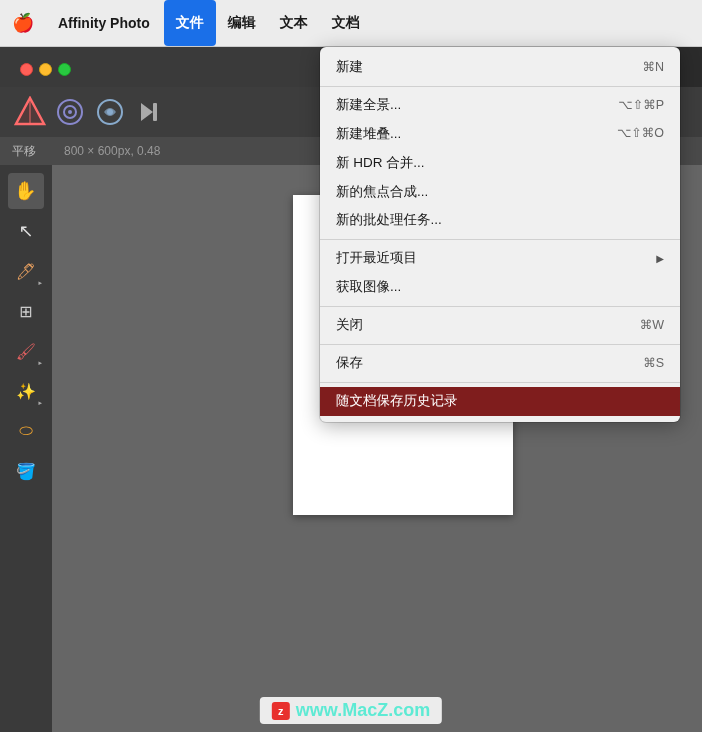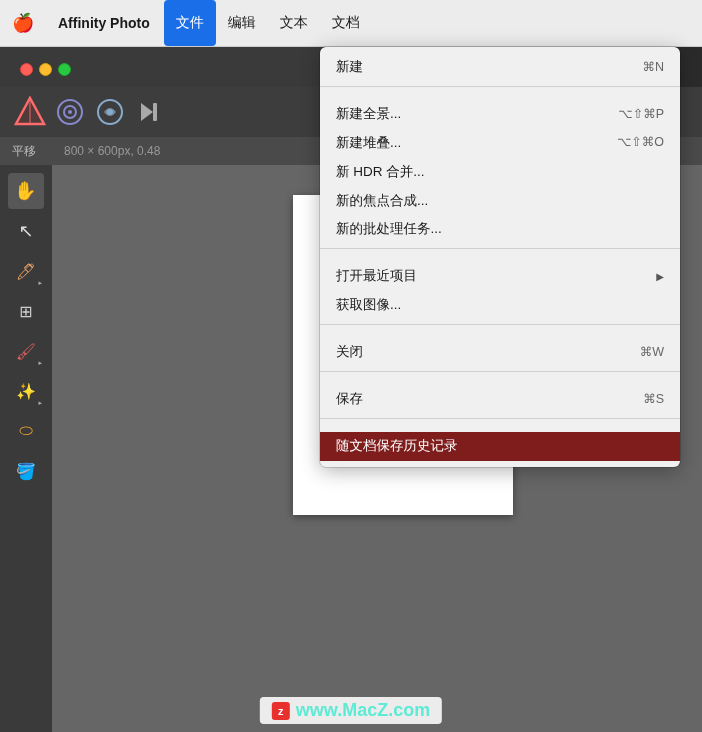--- a/index.html
+++ b/index.html
@@ -47,20 +47,21 @@
     }
     .menubar-item {
       padding: 0 12px;
       height: 100%;
       display: flex;
       align-items: center;
       font-size: 14px;
       color: #1a1a1a;
       cursor: pointer;
       border-radius: 4px;
+      font-weight: bold;
     }
     .menubar-item.active {
       background: #1a6fe8;
       color: white;
       border-radius: 4px;
     }
 
     
     .traffic-lights {
       display: flex;
@@ -157,21 +158,21 @@
       padding: 4px 0;
       overflow: hidden;
     }
 
     .menu-section {
       padding: 2px 0;
     }
     .menu-section + .menu-section {
       border-top: 1px solid #d0d0d0;
       margin-top: 2px;
-      padding-top: 13px;
+      padding-top: 4px;
     }
 
     .menu-item {
       display: flex;
       align-items: center;
       justify-content: space-between;
       padding: 5px 16px;
       font-size: 13.5px;
       color: #1a1a1a;
       cursor: pointer;

